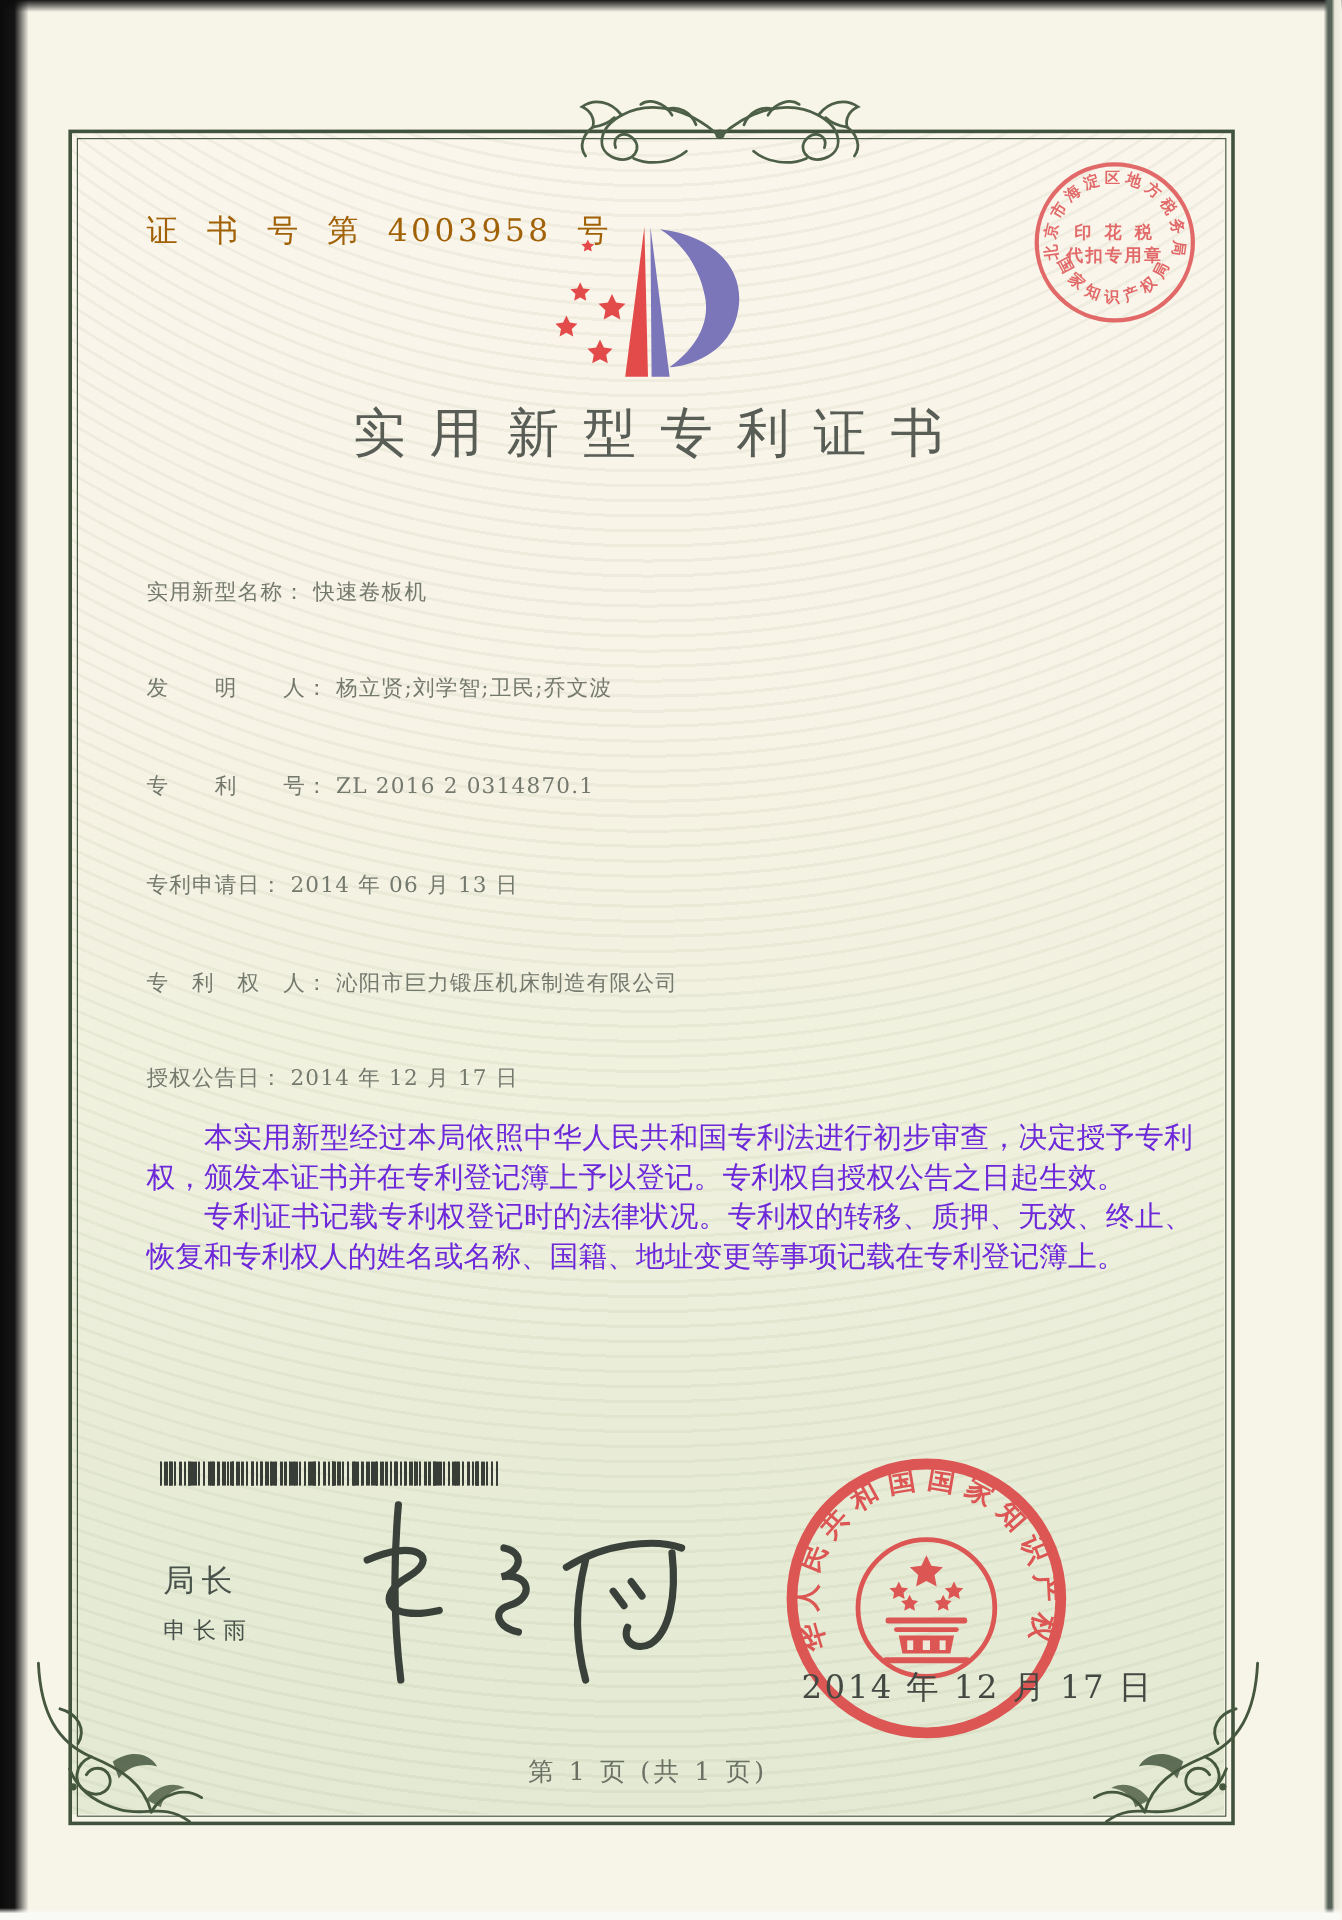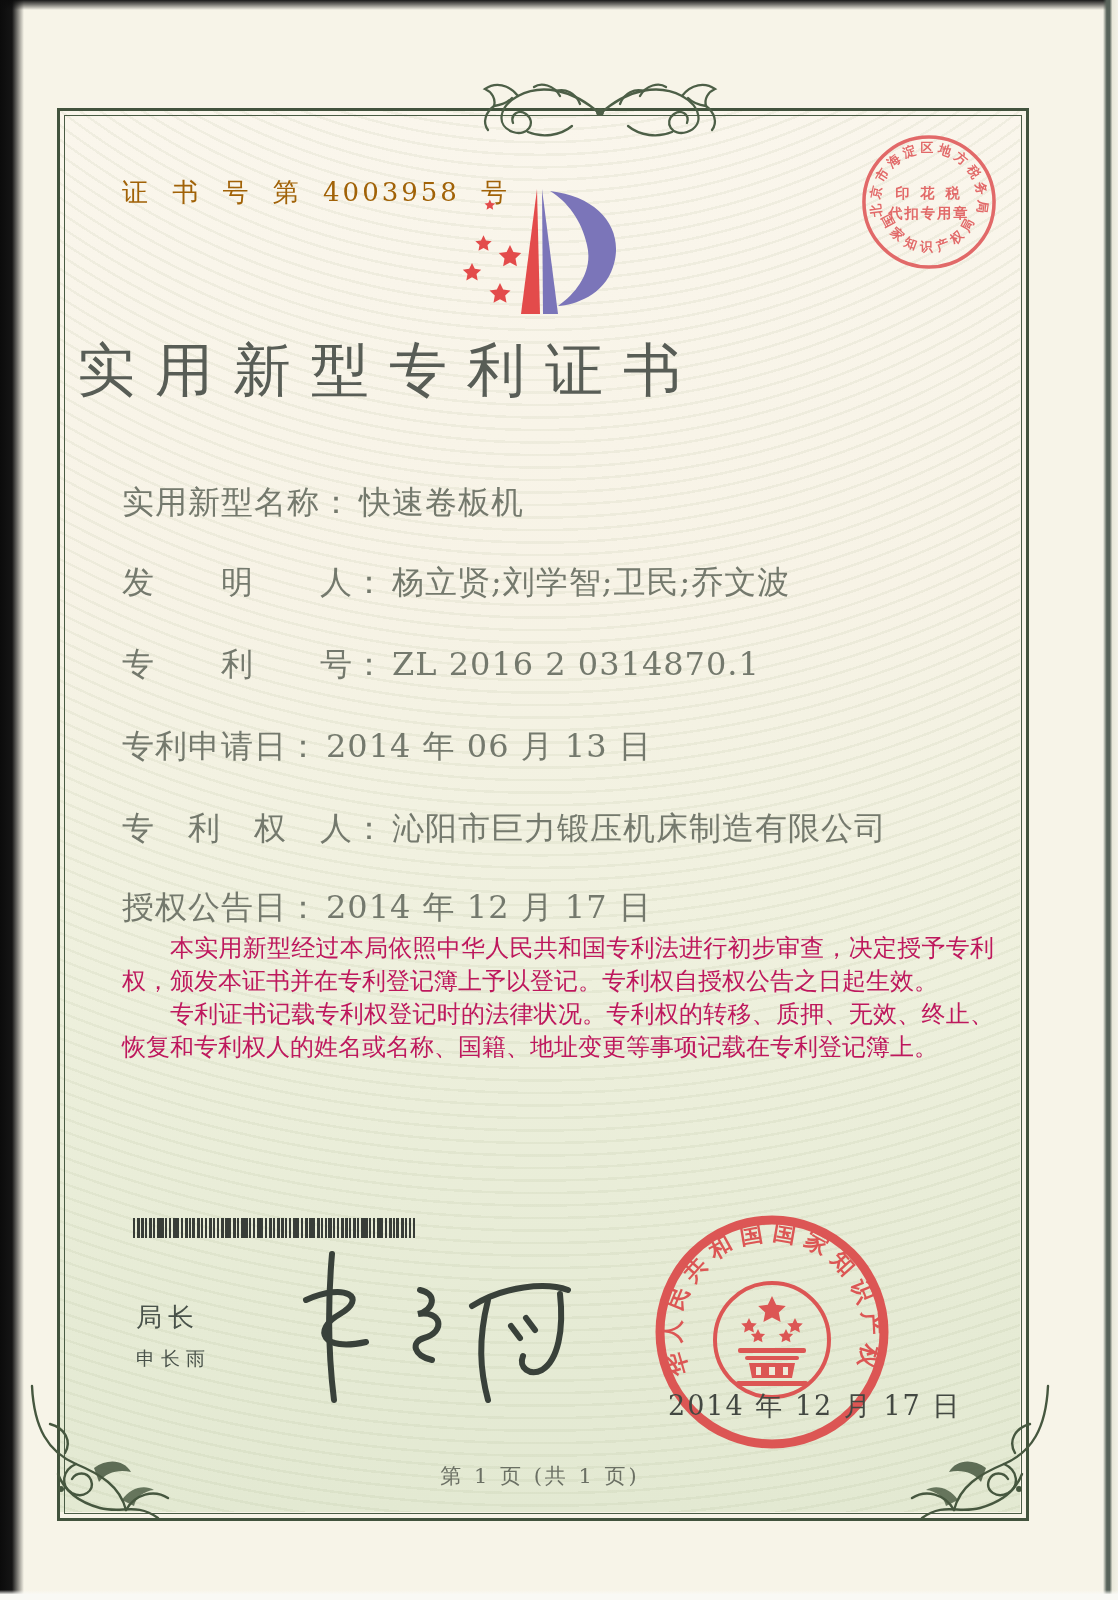--- a/index.html
+++ b/index.html
@@ -26,27 +26,27 @@
       repeating-radial-gradient(140% 120% at 50% -70%,rgba(255,255,255,0) 0 8px,rgba(150,162,120,.10) 8px 10px),
       linear-gradient(180deg,#faf6ec 0%,#f7f3e6 34%,#eef0dd 62%,#e6ebd5 86%,#e3e9d2 100%);}
   .ornament{position:absolute;z-index:3;color:#4a5c44;}
   .ornament svg{display:block;width:100%;height:100%;}
   .orn-top{left:468px;top:72px;width:264px;height:78px;}
   .orn-br{left:898px;top:1372px;width:156px;height:152px;}
   .orn-bl{left:26px;top:1372px;width:156px;height:152px;transform:scaleX(-1);}
   
   .cert-no{position:absolute;left:122px;top:161px;z-index:5;
     font-size:26px;color:#a16207;letter-spacing:3px;word-spacing:10px;margin-top:14px;}
-  .title{position:absolute;left:57px;top:332px;width:966px;z-index:5;
-    font-size:58px;color:#585d56;letter-spacing:20px;text-indent:20px;font-weight:500;}
-  .field-row{position:absolute;left:122px;z-index:5;font-size:32px;color:#74796d;
+  .title{position:absolute;left:57px;top:332px;width:966px;z-index:5;text-align:center;
+    font-size:44px;color:#585d56;letter-spacing:20px;text-indent:20px;font-weight:500;}
+  .field-row{position:absolute;left:122px;z-index:5;font-size:18px;color:#74796d;
     letter-spacing:1px;white-space:nowrap;}
   .field-row .f-val{margin-left:6px;}
   .body-text{position:absolute;left:122px;top:932px;width:872px;z-index:5;
-    font-size:24px;line-height:33px;color:#be185d;text-align:justify;}
+    font-size:24px;line-height:33px;color:#6d28d9;text-align:justify;}
   .body-text p{margin:0;text-indent:2em;}
   .barcode{position:absolute;left:133px;top:1218px;width:282px;height:20px;z-index:5;
     background-image:
       repeating-linear-gradient(90deg,#383d38 0 2px,rgba(0,0,0,0) 2px 4px),
       repeating-linear-gradient(90deg,#383d38 0 1px,rgba(0,0,0,0) 1px 6px),
       repeating-linear-gradient(90deg,rgba(0,0,0,0) 0 8px,#383d38 8px 11px,rgba(0,0,0,0) 11px 17px);}
   .sig-title{position:absolute;left:136px;top:1300px;z-index:5;font-size:26px;color:#49524a;letter-spacing:6px;
     font-family:"DejaVu Sans","Liberation Sans",sans-serif;}
   .sig-name{position:absolute;left:136px;top:1346px;z-index:5;font-size:19px;color:#49524a;letter-spacing:6px;
     font-family:"DejaVu Sans","Liberation Sans",sans-serif;}

